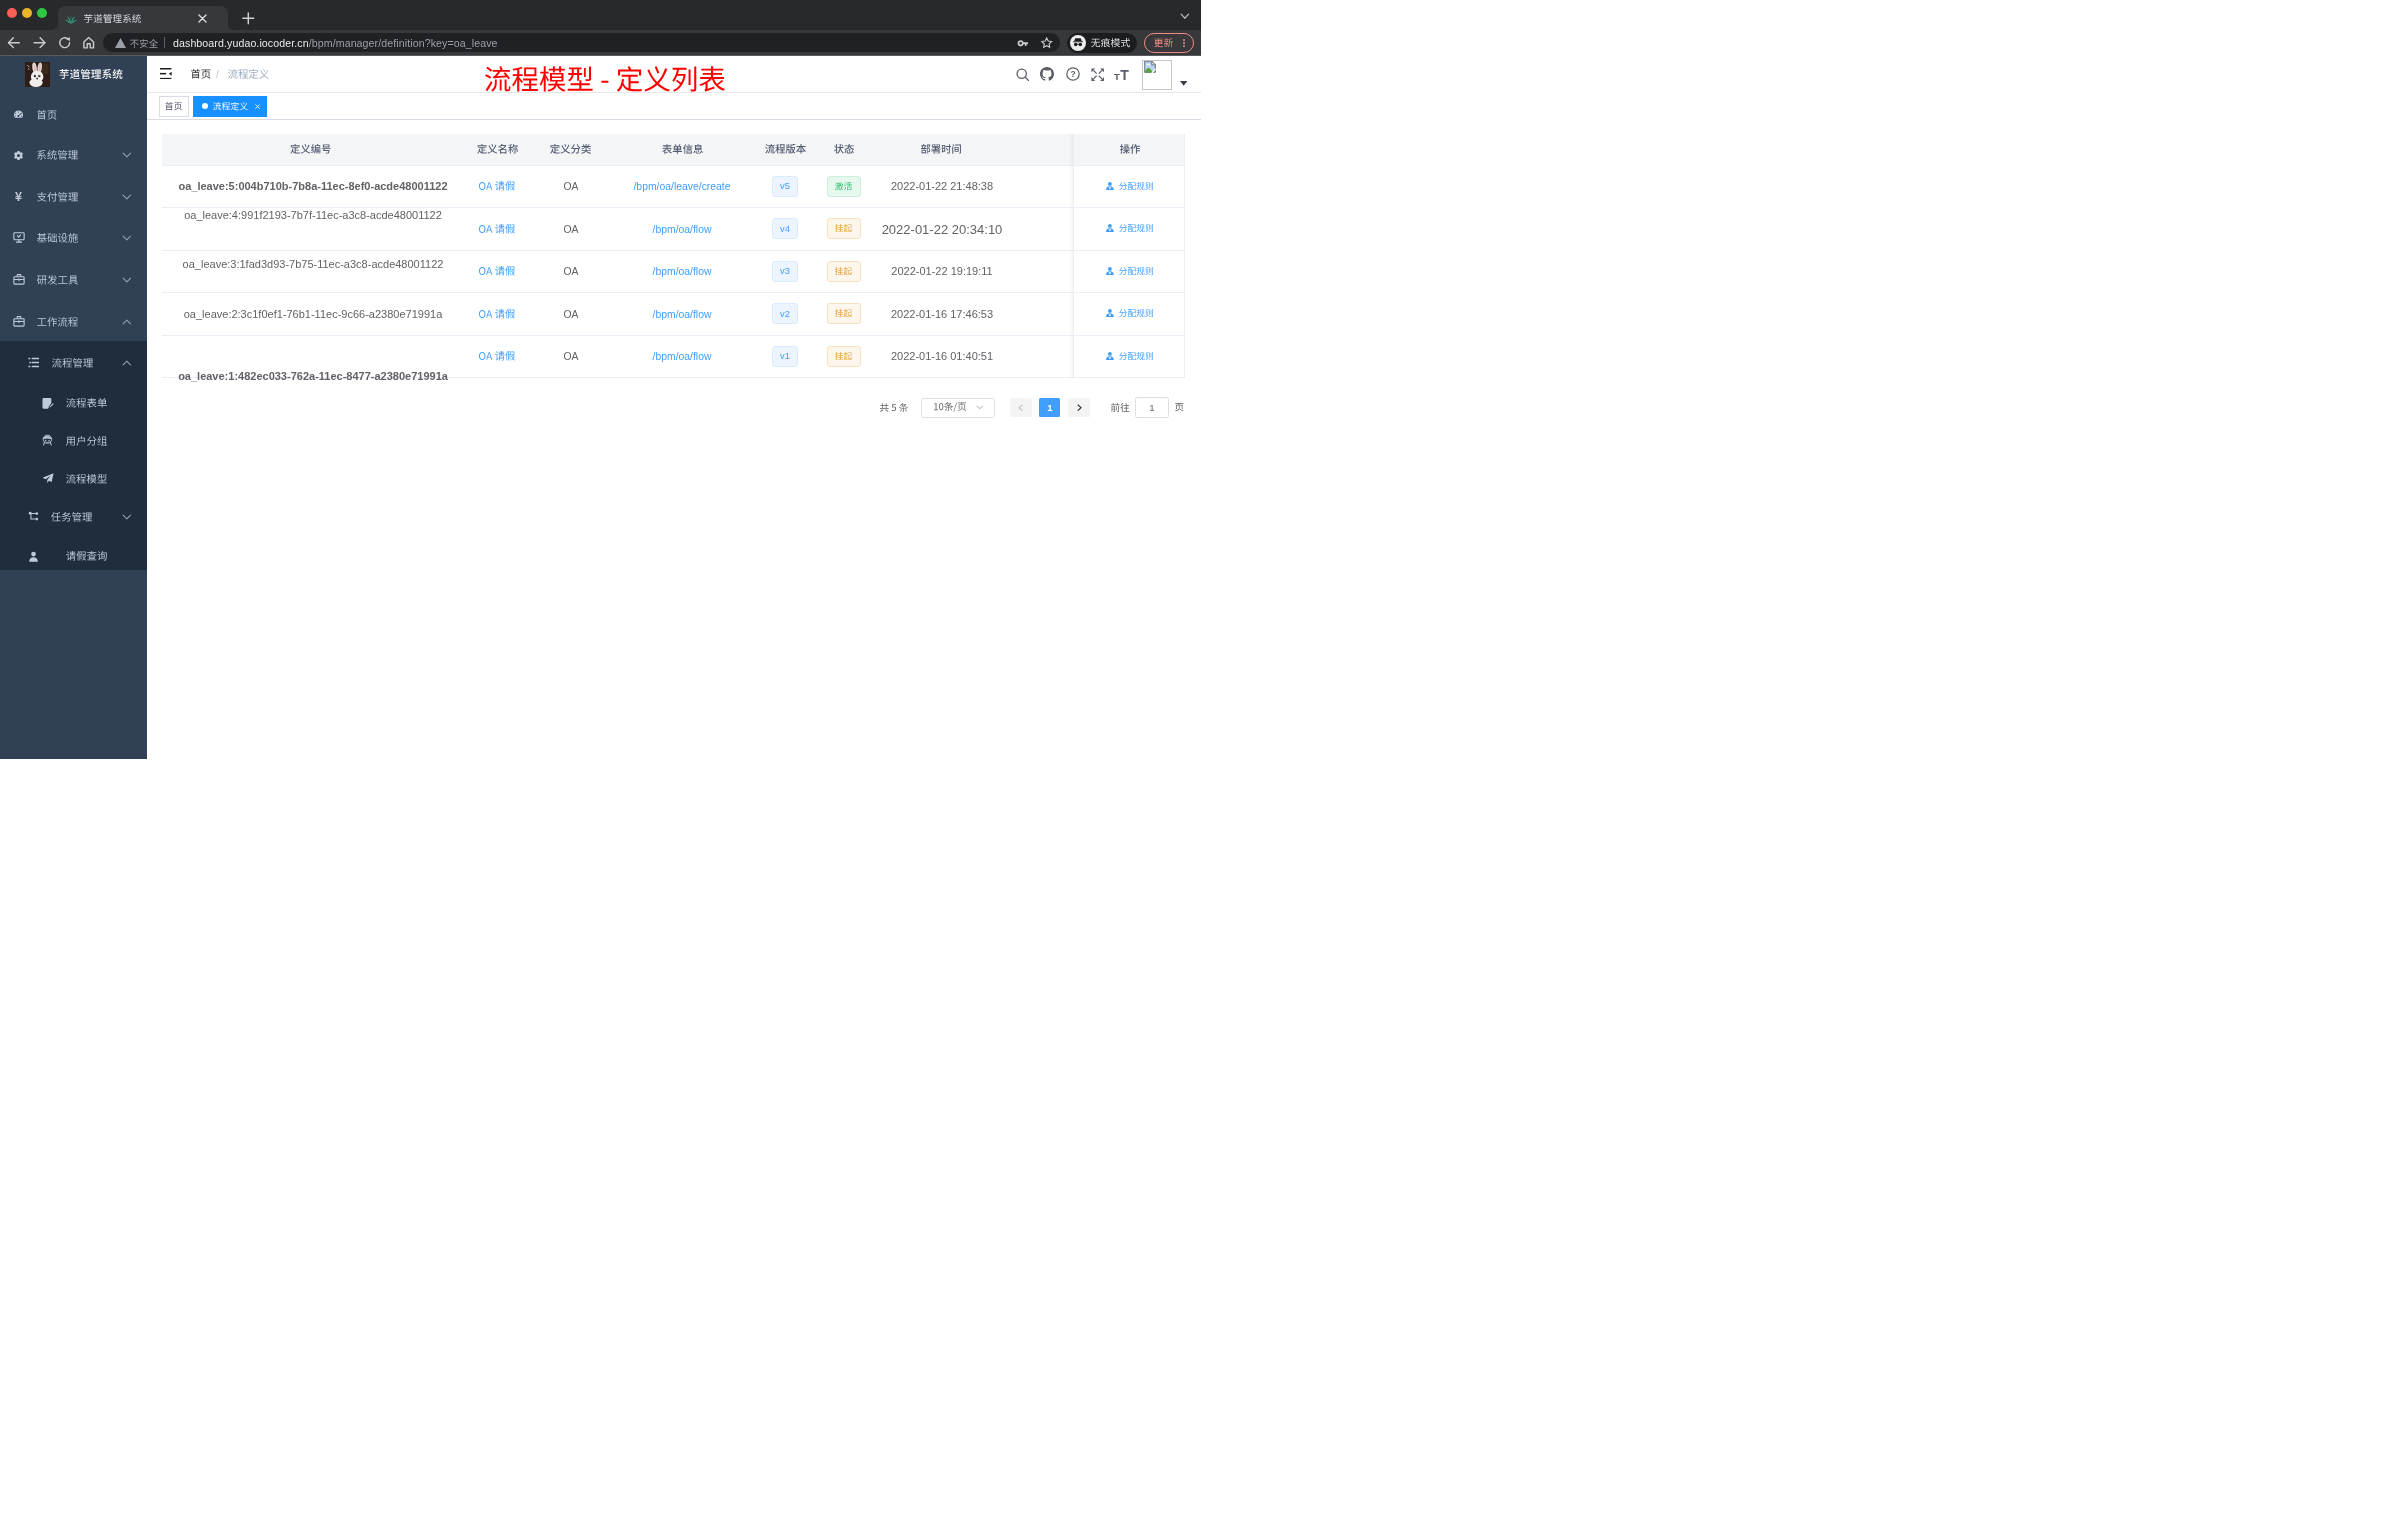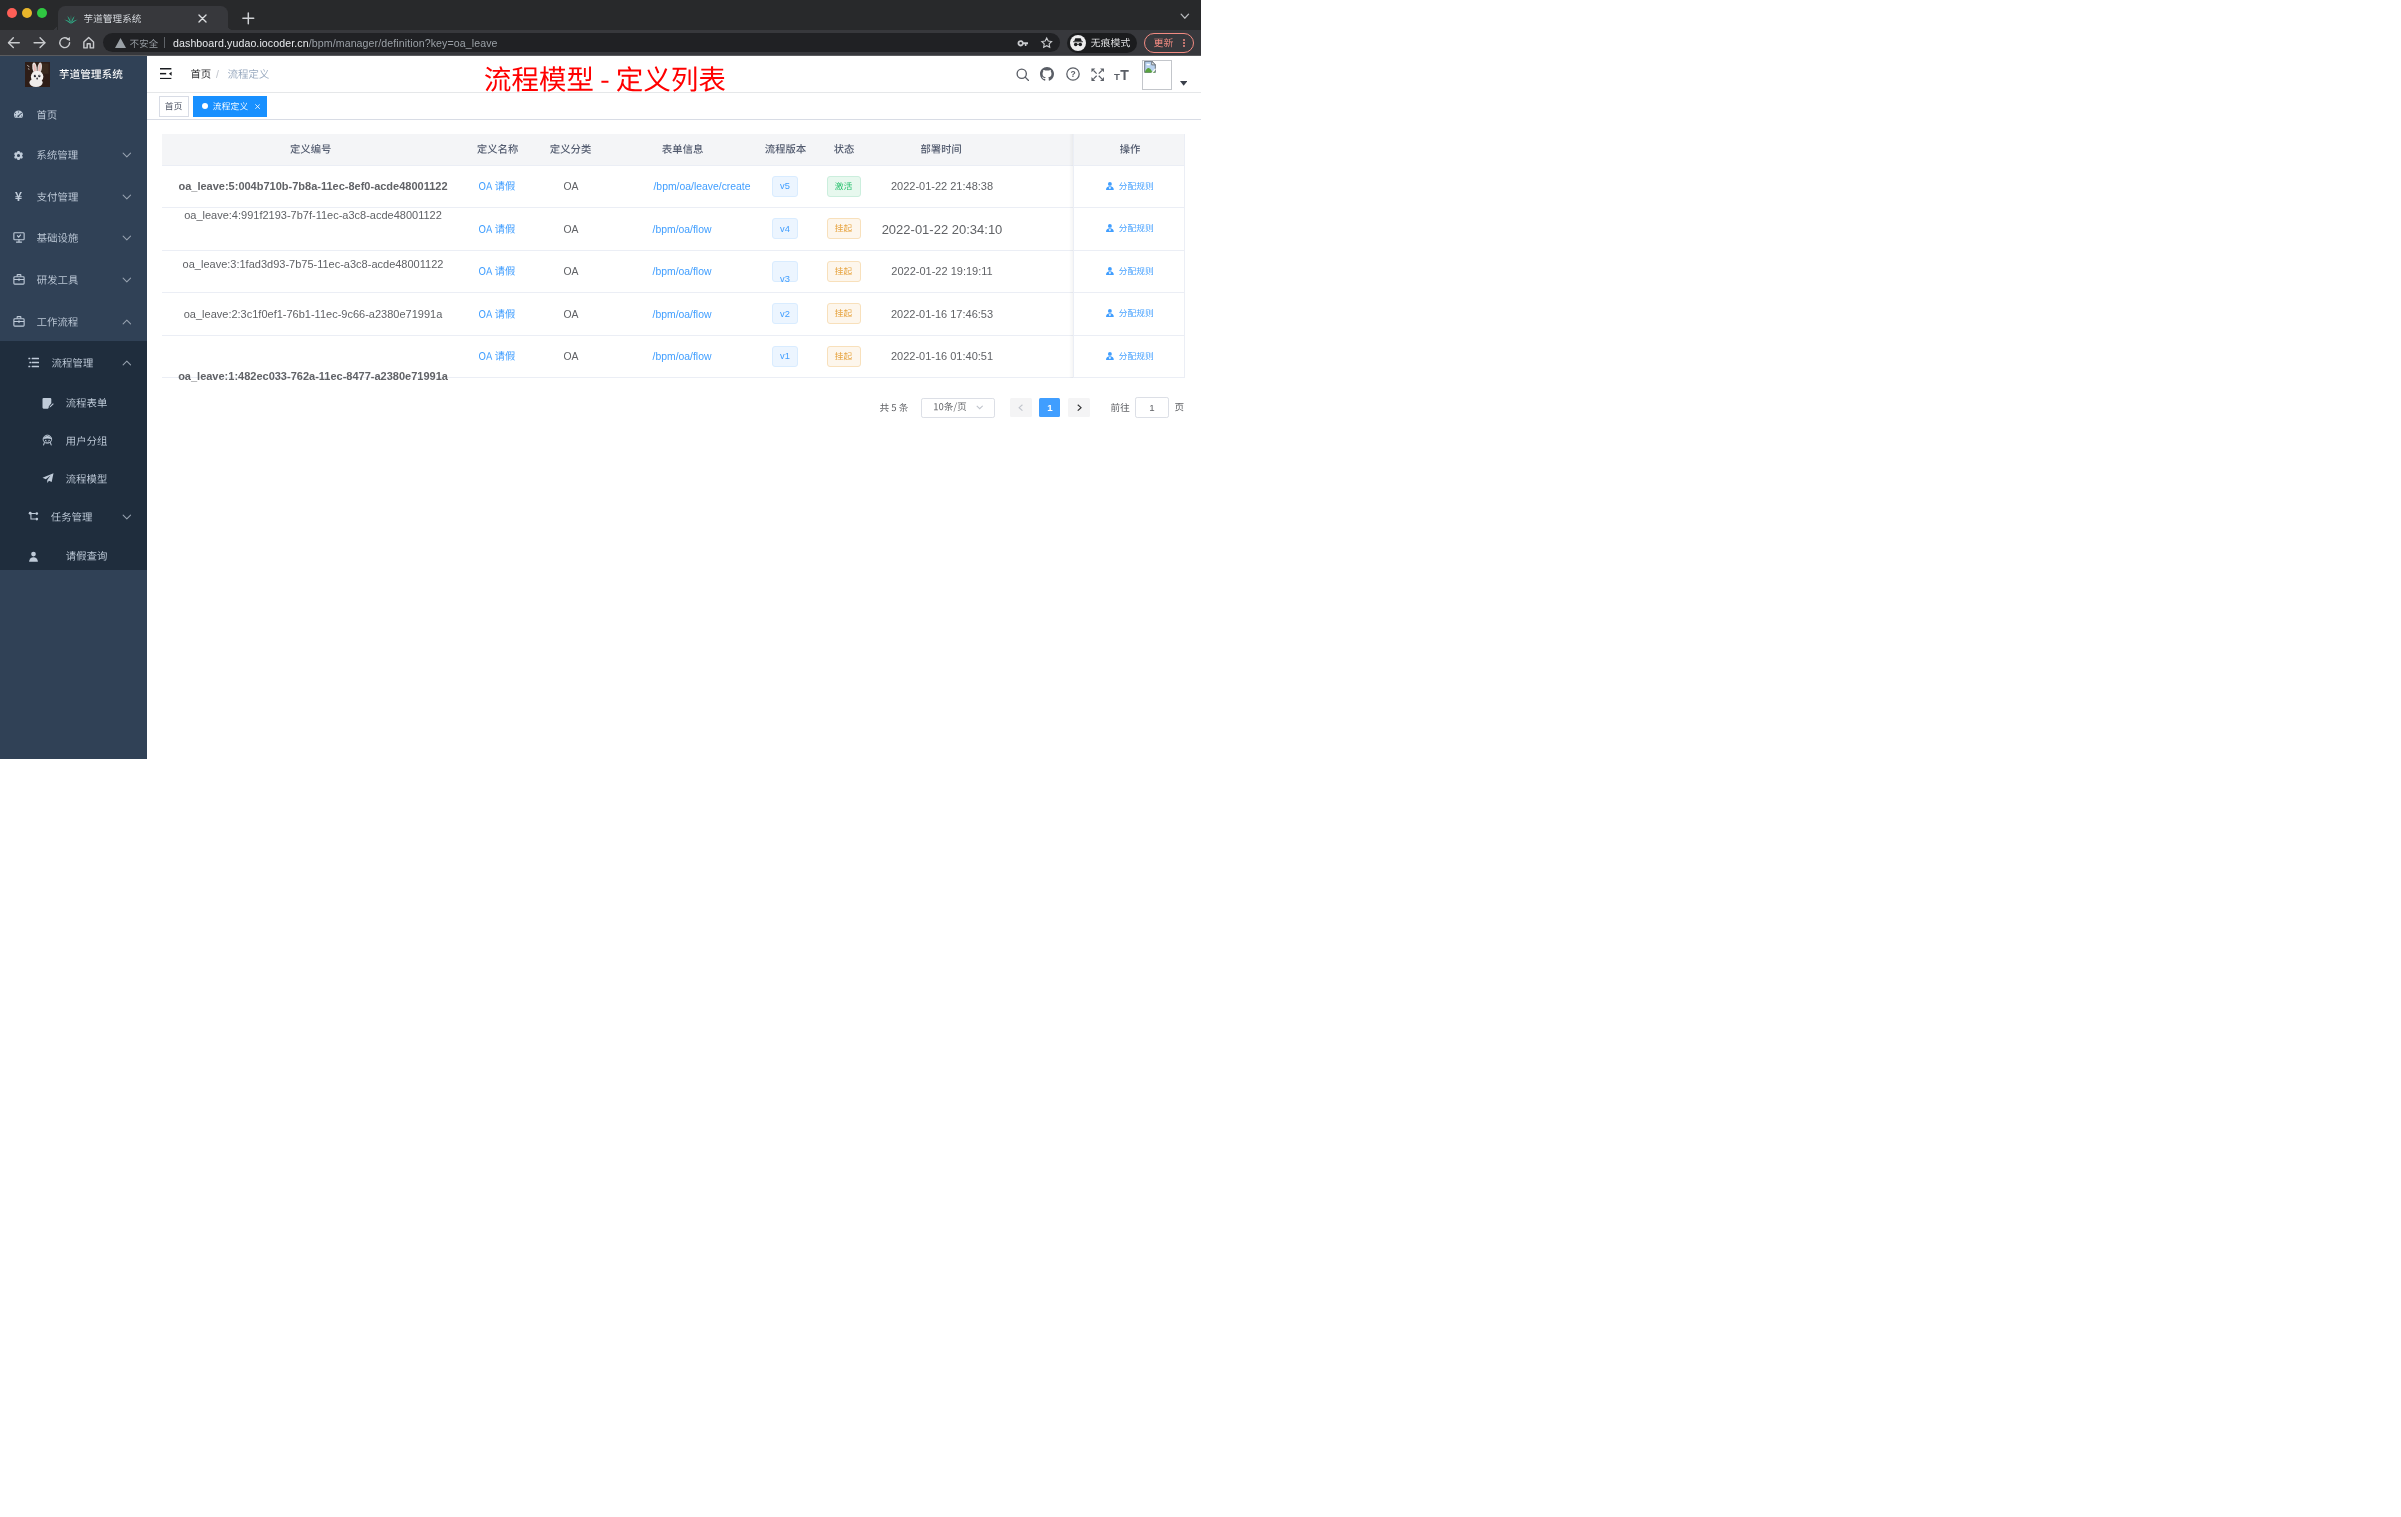--- a/index.html
+++ b/index.html
@@ -356,21 +356,21 @@
 <div class="abs" style="left:162px;top:335px;width:1023px;height:0.7px;background:#ebeef5"></div>
 <div class="abs" style="left:162px;top:377px;width:1023px;height:0.7px;background:#ebeef5"></div>
 <div class="abs" style="left:1069px;top:134px;width:4.5px;height:244px;background:linear-gradient(to right,rgba(0,0,0,0),rgba(0,0,0,.05))"></div>
 <div class="abs" style="left:1073px;top:134px;width:0.7px;height:244px;background:#ebeef5"></div>
 <div class="abs" style="left:1184px;top:134px;width:0.7px;height:244px;background:#ebeef5"></div>
 <div class="abs" style="left:313px;top:186px;transform:translate(-50%,-50%);font-size:11px;color:#606266;white-space:nowrap;font-weight:bold;">oa_leave:5:004b710b-7b8a-11ec-8ef0-acde48001122</div>
 <svg style="position:absolute;left:479px;top:181px;overflow:visible" width="36" height="9.6" viewBox="0.8 -11.8 48.8 12.9">
     <path fill="#409eff" d="M5.2 0.2C7.8 0.2 9.6 -1.9 9.6 -5.2C9.6 -8.5 7.8 -10.4 5.2 -10.4C2.6 -10.4 0.8 -8.5 0.8 -5.2C0.8 -1.9 2.6 0.2 5.2 0.2ZM5.2 -1C3.3 -1 2.1 -2.6 2.1 -5.2C2.1 -7.7 3.3 -9.3 5.2 -9.3C7 -9.3 8.2 -7.7 8.2 -5.2C8.2 -2.6 7 -1 5.2 -1Z M10.4 0H11.7L12.7 -3.1H16.5L17.5 0H18.8L15.4 -10.3H13.9ZM13.1 -4.2 13.6 -5.7C13.9 -6.9 14.3 -8 14.6 -9.2H14.6C15 -8 15.3 -6.9 15.7 -5.7L16.2 -4.2Z M23.5 -10.8C24.3 -10.2 25.2 -9.2 25.6 -8.6L26.3 -9.4C25.9 -10 24.9 -10.8 24.2 -11.5ZM22.6 -7.4V-6.4H24.7V-1.2C24.7 -0.6 24.3 -0.2 24.1 -0C24.2 0.2 24.5 0.6 24.6 0.9C24.8 0.6 25.2 0.3 27.5 -1.5C27.4 -1.8 27.3 -2.2 27.2 -2.4L25.7 -1.3V-7.4ZM29 -3H33.3V-1.8H29ZM29 -3.7V-4.8H33.3V-3.7ZM30.6 -11.8V-10.7H27.4V-9.9H30.6V-9H27.7V-8.2H30.6V-7.2H27V-6.4H35.5V-7.2H31.7V-8.2H34.6V-9H31.7V-9.9H35V-10.7H31.7V-11.8ZM28 -5.6V1.1H29V-1.1H33.3V-0.1C33.3 0.1 33.3 0.2 33.1 0.2C32.9 0.2 32.2 0.2 31.5 0.2C31.7 0.4 31.8 0.8 31.8 1.1C32.8 1.1 33.5 1.1 33.8 0.9C34.2 0.7 34.4 0.5 34.4 -0.1V-5.6Z M44.8 -11.1V-10.2H47.8V-7.7H44.8V-6.8H48.8V-11.1ZM39 -11.7C38.5 -9.5 37.6 -7.4 36.5 -6C36.7 -5.7 37 -5.2 37.1 -4.9C37.4 -5.3 37.7 -5.8 38 -6.3V1.1H39V-8.5C39.4 -9.5 39.7 -10.5 40 -11.5ZM40.4 -11.1V1.1H41.4V-1.7H44.1V-2.6H41.4V-4.4H44V-5.3H41.4V-6.8H44.3V-11.1ZM47.9 -4.8C47.6 -3.8 47.2 -2.9 46.7 -2.2C46.2 -3 45.8 -3.9 45.5 -4.8ZM44.5 -5.7V-4.8H45.4L44.7 -4.6C45 -3.5 45.5 -2.4 46.1 -1.5C45.3 -0.6 44.3 0 43.3 0.4C43.5 0.6 43.7 0.9 43.8 1.1C44.9 0.7 45.8 0.1 46.6 -0.7C47.3 0.1 48 0.7 48.9 1.1C49.1 0.9 49.4 0.5 49.6 0.3C48.7 -0.1 47.9 -0.7 47.3 -1.4C48.1 -2.5 48.7 -3.8 49 -5.5L48.4 -5.7L48.2 -5.7ZM41.4 -10.2H43.4V-7.7H41.4Z"></path>
   </svg>
 <div class="abs" style="left:571px;top:186px;transform:translate(-50%,-50%);font-size:10.4px;color:#606266;white-space:nowrap;">OA</div>
-<div class="abs" style="left:682px;top:186px;transform:translate(-50%,-50%);font-size:10.4px;color:#409eff;white-space:nowrap;margin-left:20px;">/bpm/oa/leave/create</div>
+<div class="abs" style="left:682px;top:186px;transform:translate(-50%,-50%);font-size:10.4px;color:#409eff;white-space:nowrap;">/bpm/oa/leave/create</div>
 <div class="abs" style="left:772px;top:176px;width:26px;height:21px;background:#ecf5ff;border:0.7px solid #d9ecff;border-radius:3px"></div>
 <div class="abs" style="left:785px;top:186px;transform:translate(-50%,-50%);font-size:9.3px;color:#409eff;white-space:nowrap;">v5</div>
 <div class="abs" style="left:827px;top:176px;width:34px;height:21px;background:#e7f8ee;border:0.7px solid #cbeedd;border-radius:3px"></div>
 <svg style="position:absolute;left:835px;top:182px;overflow:visible" width="17" height="8.2" viewBox="0.4 -10.1 23.1 11.1">
     <path fill="#22c06a" d="M4.1 -6.6H6.2V-5.7H4.1ZM4.1 -8.2H6.2V-7.2H4.1ZM0.8 -9.4C1.4 -9 2.1 -8.4 2.4 -7.9L3 -8.5C2.6 -8.9 1.9 -9.5 1.3 -9.9ZM0.4 -6.1C1 -5.7 1.7 -5.2 2.1 -4.8L2.6 -5.4C2.2 -5.8 1.5 -6.3 0.9 -6.7ZM0.6 0.3 1.3 0.8C1.8 -0.3 2.4 -1.8 2.8 -3L2.1 -3.4C1.7 -2.1 1 -0.6 0.6 0.3ZM8.3 -10.1C8.1 -8.2 7.7 -6.4 7 -5.2V-8.9H5.3L5.7 -10L4.8 -10.1C4.8 -9.7 4.6 -9.3 4.5 -8.9H3.3V-5H6.9C7.1 -4.8 7.4 -4.5 7.5 -4.4C7.7 -4.7 7.9 -5.1 8 -5.4C8.2 -4.3 8.5 -3.1 9 -2C8.5 -1 7.8 -0.2 6.9 0.4C7.1 0.6 7.4 0.8 7.5 1C8.3 0.4 8.9 -0.3 9.4 -1.1C9.8 -0.3 10.4 0.4 11.1 0.9C11.2 0.7 11.5 0.4 11.6 0.2C10.9 -0.3 10.3 -1.1 9.8 -2C10.4 -3.3 10.8 -5 11 -6.9H11.5V-7.8H8.7C8.9 -8.5 9 -9.2 9.1 -10ZM4.4 -4.7 4.7 -4.1H2.8V-3.3H4V-2.9C4 -2 3.9 -0.6 2.4 0.4C2.6 0.6 2.9 0.8 3 1C4.1 0.1 4.6 -0.9 4.7 -1.8H6.1C6 -0.6 6 -0.2 5.9 -0C5.8 0 5.7 0.1 5.5 0.1C5.4 0.1 5 0.1 4.6 0C4.7 0.2 4.8 0.5 4.8 0.8C5.2 0.8 5.7 0.8 5.9 0.8C6.2 0.7 6.4 0.7 6.6 0.5C6.8 0.2 6.8 -0.5 6.9 -2.2C6.9 -2.3 6.9 -2.6 6.9 -2.6H4.8V-2.9V-3.3H7.3V-4.1H5.5C5.4 -4.3 5.3 -4.7 5.1 -4.9ZM10.2 -6.9C10 -5.4 9.8 -4.1 9.4 -2.9C8.9 -4.2 8.6 -5.5 8.5 -6.8L8.5 -6.9Z M13.1 -9.3C13.8 -8.9 14.8 -8.3 15.3 -7.9L15.9 -8.7C15.3 -9 14.3 -9.6 13.6 -9.9ZM12.5 -6C13.2 -5.6 14.2 -5 14.7 -4.7L15.2 -5.4C14.7 -5.8 13.7 -6.3 13 -6.6ZM12.8 0.2 13.5 0.8C14.3 -0.3 15.1 -1.8 15.7 -3.1L15.1 -3.7C14.4 -2.3 13.4 -0.7 12.8 0.2ZM15.8 -6.6V-5.7H19.3V-3.7H16.7V0.9H17.5V0.4H21.8V0.9H22.7V-3.7H20.2V-5.7H23.5V-6.6H20.2V-8.7C21.2 -8.8 22.2 -9.1 23 -9.3L22.2 -10C20.9 -9.6 18.5 -9.2 16.4 -9C16.5 -8.8 16.6 -8.4 16.7 -8.2C17.5 -8.3 18.4 -8.4 19.3 -8.5V-6.6ZM17.5 -0.4V-2.9H21.8V-0.4Z"></path>
   </svg>
 <div class="abs" style="left:942px;top:186px;transform:translate(-50%,-50%);font-size:11px;color:#606266;white-space:nowrap;">2022-01-22 21:48:38</div>
 <svg class="abs" style="left:1106px;top:182px" width="7.8" height="8.2" viewBox="0 0 21 22">
     <g fill="#409eff">
       <circle cx="10.5" cy="5.2" r="5.2"></circle>
@@ -402,21 +402,21 @@
 <svg style="position:absolute;left:1119px;top:224px;overflow:visible" width="34" height="8.2" viewBox="0.5 -10.0 46.4 11.0">
     <path fill="#409eff" d="M8.1 -9.9 7.2 -9.5C8.1 -7.8 9.5 -5.8 10.8 -4.7C11 -5 11.3 -5.3 11.5 -5.5C10.3 -6.4 8.8 -8.2 8.1 -9.9ZM3.9 -9.8C3.2 -8 2 -6.3 0.5 -5.3C0.7 -5.1 1.1 -4.8 1.3 -4.6C1.6 -4.9 1.9 -5.2 2.2 -5.5V-4.7H4.6C4.3 -2.6 3.6 -0.7 0.8 0.2C1 0.4 1.2 0.8 1.3 1C4.4 -0.1 5.2 -2.3 5.5 -4.7H8.8C8.6 -1.7 8.5 -0.5 8.2 -0.2C8 -0 7.9 -0 7.6 -0C7.4 -0 6.6 -0 5.8 -0.1C6 0.2 6.1 0.5 6.1 0.8C6.9 0.9 7.6 0.9 8 0.8C8.4 0.8 8.7 0.7 9 0.4C9.4 -0.1 9.6 -1.4 9.7 -5.1C9.7 -5.2 9.7 -5.5 9.7 -5.5H2.3C3.3 -6.6 4.2 -8 4.8 -9.6Z M18.6 -9.5V-8.7H22.3V-5.8H18.7V-0.6C18.7 0.6 19 0.8 20.1 0.8C20.4 0.8 21.9 0.8 22.2 0.8C23.2 0.8 23.5 0.3 23.6 -1.7C23.4 -1.7 23 -1.9 22.8 -2.1C22.7 -0.3 22.6 -0 22.1 -0C21.8 -0 20.5 -0 20.2 -0C19.7 -0 19.6 -0.1 19.6 -0.6V-4.9H22.3V-4.1H23.2V-9.5ZM13.7 -1.9H17V-0.6H13.7ZM13.7 -2.6V-6.6H14.5V-5.7C14.5 -5 14.4 -4.3 13.7 -3.6C13.8 -3.6 14 -3.4 14.1 -3.3C14.9 -4 15 -4.9 15 -5.7V-6.6H15.7V-4.4C15.7 -3.8 15.9 -3.7 16.3 -3.7C16.4 -3.7 16.8 -3.7 16.9 -3.7H17V-2.6ZM12.7 -9.6V-8.8H14.4V-7.4H13V0.9H13.7V0.1H17V0.7H17.8V-7.4H16.4V-8.8H18.1V-9.6ZM15.1 -7.4V-8.8H15.8V-7.4ZM16.2 -6.6H17V-4.2L17 -4.2C17 -4.2 17 -4.2 16.8 -4.2C16.7 -4.2 16.4 -4.2 16.4 -4.2C16.2 -4.2 16.2 -4.2 16.2 -4.4Z M29.7 -9.5V-3.1H30.6V-8.7H33.9V-3.1H34.8V-9.5ZM26.5 -10V-8.1H24.8V-7.2H26.5V-6.1L26.5 -5.3H24.5V-4.5H26.4C26.3 -2.8 25.9 -1 24.4 0.2C24.6 0.4 24.9 0.7 25.1 0.8C26.2 -0.2 26.8 -1.5 27.1 -2.9C27.6 -2.2 28.3 -1.3 28.6 -0.8L29.2 -1.5C28.9 -1.8 27.7 -3.3 27.2 -3.8L27.3 -4.5H29.1V-5.3H27.3L27.3 -6.1V-7.2H29V-8.1H27.3V-10ZM31.8 -7.7V-5.4C31.8 -3.5 31.4 -1.2 28.4 0.3C28.6 0.4 28.9 0.8 29 0.9C30.8 0 31.8 -1.3 32.2 -2.6V-0.3C32.2 0.5 32.5 0.7 33.3 0.7H34.3C35.3 0.7 35.4 0.2 35.5 -1.6C35.3 -1.7 35 -1.8 34.8 -2C34.7 -0.3 34.7 -0 34.3 -0H33.4C33.1 -0 33 -0.1 33 -0.4V-3.5H32.5C32.6 -4.1 32.7 -4.8 32.7 -5.4V-7.7Z M39.9 -1.4C40.6 -0.8 41.6 0.1 42 0.7L42.6 0C42.1 -0.5 41.2 -1.3 40.4 -1.9ZM37.2 -9.4V-2.1H38.1V-8.6H41.5V-2.2H42.4V-9.4ZM46 -10V-0.3C46 -0.1 45.9 -0 45.7 -0C45.5 0 44.7 0 43.8 -0C44 0.2 44.1 0.6 44.2 0.9C45.3 0.9 45.9 0.9 46.4 0.7C46.7 0.6 46.9 0.3 46.9 -0.3V-10ZM43.8 -9V-1.8H44.6V-9ZM39.4 -7.8V-4.4C39.4 -2.7 39.1 -0.9 36.5 0.3C36.7 0.4 37 0.8 37.1 1C39.8 -0.3 40.2 -2.5 40.2 -4.4V-7.8Z"></path>
   </svg>
 <div class="abs" style="left:313px;top:264px;transform:translate(-50%,-50%);font-size:11px;color:#606266;white-space:nowrap;">oa_leave:3:1fad3d93-7b75-11ec-a3c8-acde48001122</div>
 <svg style="position:absolute;left:479px;top:266px;overflow:visible" width="36" height="9.6" viewBox="0.8 -11.8 48.8 12.9">
     <path fill="#409eff" d="M5.2 0.2C7.8 0.2 9.6 -1.9 9.6 -5.2C9.6 -8.5 7.8 -10.4 5.2 -10.4C2.6 -10.4 0.8 -8.5 0.8 -5.2C0.8 -1.9 2.6 0.2 5.2 0.2ZM5.2 -1C3.3 -1 2.1 -2.6 2.1 -5.2C2.1 -7.7 3.3 -9.3 5.2 -9.3C7 -9.3 8.2 -7.7 8.2 -5.2C8.2 -2.6 7 -1 5.2 -1Z M10.4 0H11.7L12.7 -3.1H16.5L17.5 0H18.8L15.4 -10.3H13.9ZM13.1 -4.2 13.6 -5.7C13.9 -6.9 14.3 -8 14.6 -9.2H14.6C15 -8 15.3 -6.9 15.7 -5.7L16.2 -4.2Z M23.5 -10.8C24.3 -10.2 25.2 -9.2 25.6 -8.6L26.3 -9.4C25.9 -10 24.9 -10.8 24.2 -11.5ZM22.6 -7.4V-6.4H24.7V-1.2C24.7 -0.6 24.3 -0.2 24.1 -0C24.2 0.2 24.5 0.6 24.6 0.9C24.8 0.6 25.2 0.3 27.5 -1.5C27.4 -1.8 27.3 -2.2 27.2 -2.4L25.7 -1.3V-7.4ZM29 -3H33.3V-1.8H29ZM29 -3.7V-4.8H33.3V-3.7ZM30.6 -11.8V-10.7H27.4V-9.9H30.6V-9H27.7V-8.2H30.6V-7.2H27V-6.4H35.5V-7.2H31.7V-8.2H34.6V-9H31.7V-9.9H35V-10.7H31.7V-11.8ZM28 -5.6V1.1H29V-1.1H33.3V-0.1C33.3 0.1 33.3 0.2 33.1 0.2C32.9 0.2 32.2 0.2 31.5 0.2C31.7 0.4 31.8 0.8 31.8 1.1C32.8 1.1 33.5 1.1 33.8 0.9C34.2 0.7 34.4 0.5 34.4 -0.1V-5.6Z M44.8 -11.1V-10.2H47.8V-7.7H44.8V-6.8H48.8V-11.1ZM39 -11.7C38.5 -9.5 37.6 -7.4 36.5 -6C36.7 -5.7 37 -5.2 37.1 -4.9C37.4 -5.3 37.7 -5.8 38 -6.3V1.1H39V-8.5C39.4 -9.5 39.7 -10.5 40 -11.5ZM40.4 -11.1V1.1H41.4V-1.7H44.1V-2.6H41.4V-4.4H44V-5.3H41.4V-6.8H44.3V-11.1ZM47.9 -4.8C47.6 -3.8 47.2 -2.9 46.7 -2.2C46.2 -3 45.8 -3.9 45.5 -4.8ZM44.5 -5.7V-4.8H45.4L44.7 -4.6C45 -3.5 45.5 -2.4 46.1 -1.5C45.3 -0.6 44.3 0 43.3 0.4C43.5 0.6 43.7 0.9 43.8 1.1C44.9 0.7 45.8 0.1 46.6 -0.7C47.3 0.1 48 0.7 48.9 1.1C49.1 0.9 49.4 0.5 49.6 0.3C48.7 -0.1 47.9 -0.7 47.3 -1.4C48.1 -2.5 48.7 -3.8 49 -5.5L48.4 -5.7L48.2 -5.7ZM41.4 -10.2H43.4V-7.7H41.4Z"></path>
   </svg>
 <div class="abs" style="left:571px;top:271px;transform:translate(-50%,-50%);font-size:10.4px;color:#606266;white-space:nowrap;">OA</div>
 <div class="abs" style="left:682px;top:271px;transform:translate(-50%,-50%);font-size:10.4px;color:#409eff;white-space:nowrap;">/bpm/oa/flow</div>
 <div class="abs" style="left:772px;top:261px;width:26px;height:21px;background:#ecf5ff;border:0.7px solid #d9ecff;border-radius:3px"></div>
-<div class="abs" style="left:785px;top:271px;transform:translate(-50%,-50%);font-size:9.3px;color:#409eff;white-space:nowrap;margin-top:8px;">v3</div>
+<div class="abs" style="left:785px;top:271px;transform:translate(-50%,-50%);font-size:9.3px;color:#409eff;white-space:nowrap;">v3</div>
 <div class="abs" style="left:827px;top:261px;width:34px;height:21px;background:#fdf6ec;border:0.7px solid #f8e0bb;border-radius:3px"></div>
 <svg style="position:absolute;left:835px;top:267px;overflow:visible" width="17" height="8.2" viewBox="0.5 -10.1 23.2 11.1">
     <path fill="#e6a23c" d="M2.1 -10.1V-7.7H0.6V-6.8H2.1V-4.2C1.5 -4 0.9 -3.8 0.5 -3.7L0.7 -2.9L2.1 -3.3V-0.2C2.1 -0 2.1 0 1.9 0C1.8 0 1.2 0.1 0.7 0C0.8 0.3 0.9 0.6 0.9 0.9C1.8 0.9 2.3 0.9 2.6 0.7C2.9 0.6 3 0.3 3 -0.2V-3.5L4.5 -4L4.4 -4.8L3 -4.4V-6.8H4.4V-7.7H3V-10.1ZM7.4 -10V-8.4H5V-7.6H7.4V-5.9H4.5V-5H11.4V-5.9H8.4V-7.6H10.8V-8.4H8.4V-10ZM7.4 -4.6V-3.2H4.8V-2.3H7.4V-0.3H4V0.5H11.5V-0.3H8.4V-2.3H11V-3.2H8.4V-4.6Z M13.2 -4.6C13.2 -2.5 13 -0.6 12.3 0.6C12.5 0.7 12.9 0.9 13.1 1.1C13.4 0.4 13.7 -0.4 13.8 -1.4C14.7 0.3 16.1 0.6 18.7 0.6H23.3C23.3 0.4 23.5 -0 23.7 -0.2C22.9 -0.2 19.2 -0.2 18.6 -0.2C17.5 -0.2 16.6 -0.3 15.9 -0.6V-3H17.9V-3.8H15.9V-5.6H18V-6.4H15.7V-7.9H17.7V-8.7H15.7V-10.1H14.9V-8.7H12.9V-7.9H14.9V-6.4H12.6V-5.6H15.1V-1C14.6 -1.4 14.2 -2 14 -2.9C14 -3.5 14 -4 14 -4.6ZM18.6 -6.2V-2.3C18.6 -1.2 18.9 -1 20 -1C20.3 -1 21.9 -1 22.2 -1C23.2 -1 23.4 -1.4 23.5 -3.1C23.3 -3.2 22.9 -3.3 22.7 -3.5C22.7 -2 22.6 -1.8 22.1 -1.8C21.7 -1.8 20.4 -1.8 20.1 -1.8C19.5 -1.8 19.4 -1.9 19.4 -2.3V-5.4H22V-5.1H22.9V-9.5H18.5V-8.7H22V-6.2Z"></path>
   </svg>
 <div class="abs" style="left:942px;top:271px;transform:translate(-50%,-50%);font-size:11px;color:#606266;white-space:nowrap;">2022-01-22 19:19:11</div>
 <svg class="abs" style="left:1106px;top:267px" width="7.8" height="8.2" viewBox="0 0 21 22">
     <g fill="#409eff">
       <circle cx="10.5" cy="5.2" r="5.2"></circle>
       <path d="M0 22 A10.5 10.5 0 0 1 21 22 Z M10.5 13.5 l3.4 2.2 -3.4 4 -3.4-4z" fill-rule="evenodd"></path>
     </g>

